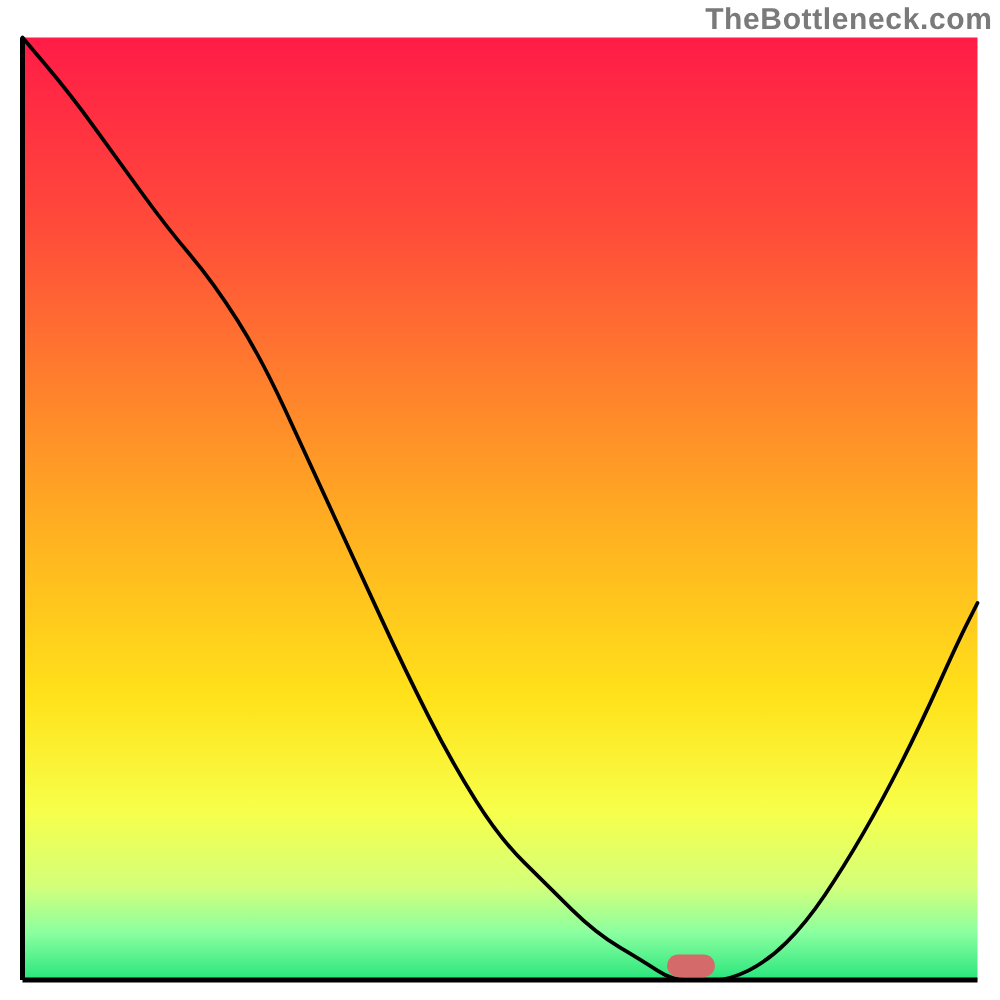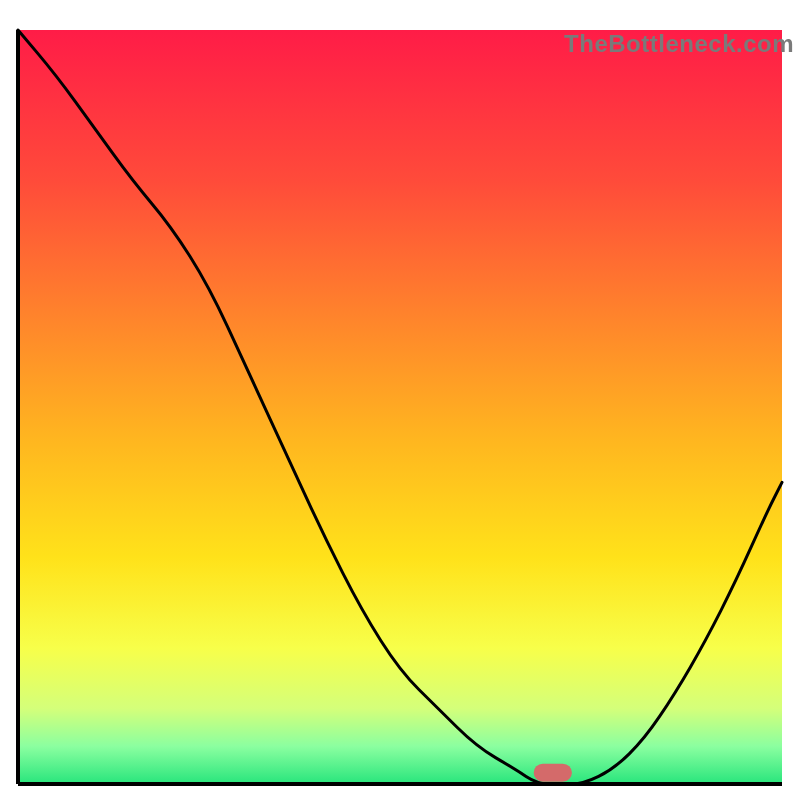--- a/index.html
+++ b/index.html
@@ -18,21 +18,20 @@
     height: 800px;
   }
   .watermark {
     position: absolute;
     top: 2px;
     right: 6px;
     font-size: 24px;
     font-weight: 600;
     color: #7a7a7a;
     letter-spacing: 0.5px;
-    margin-top: 28px;
   }
   svg { display: block; }
 </style>
 </head>
 <body>
 
 <div class="frame">
   <div class="watermark">TheBottleneck.com</div>
   <svg id="chart-svg" width="800" height="800">
     <defs>

